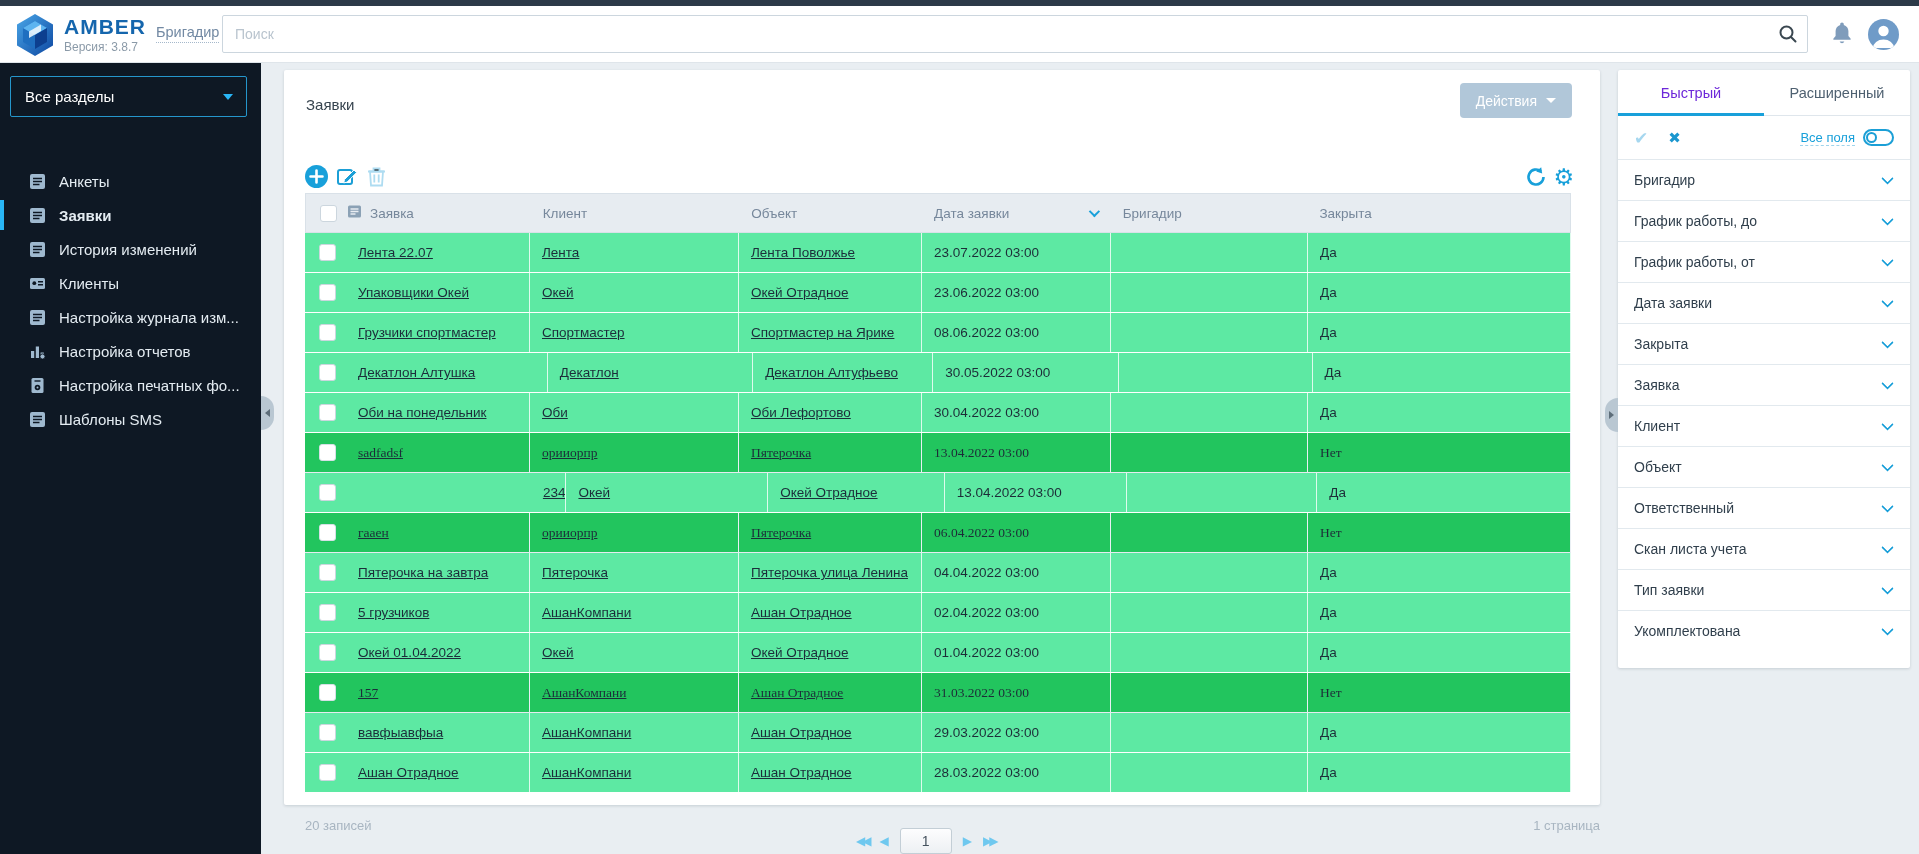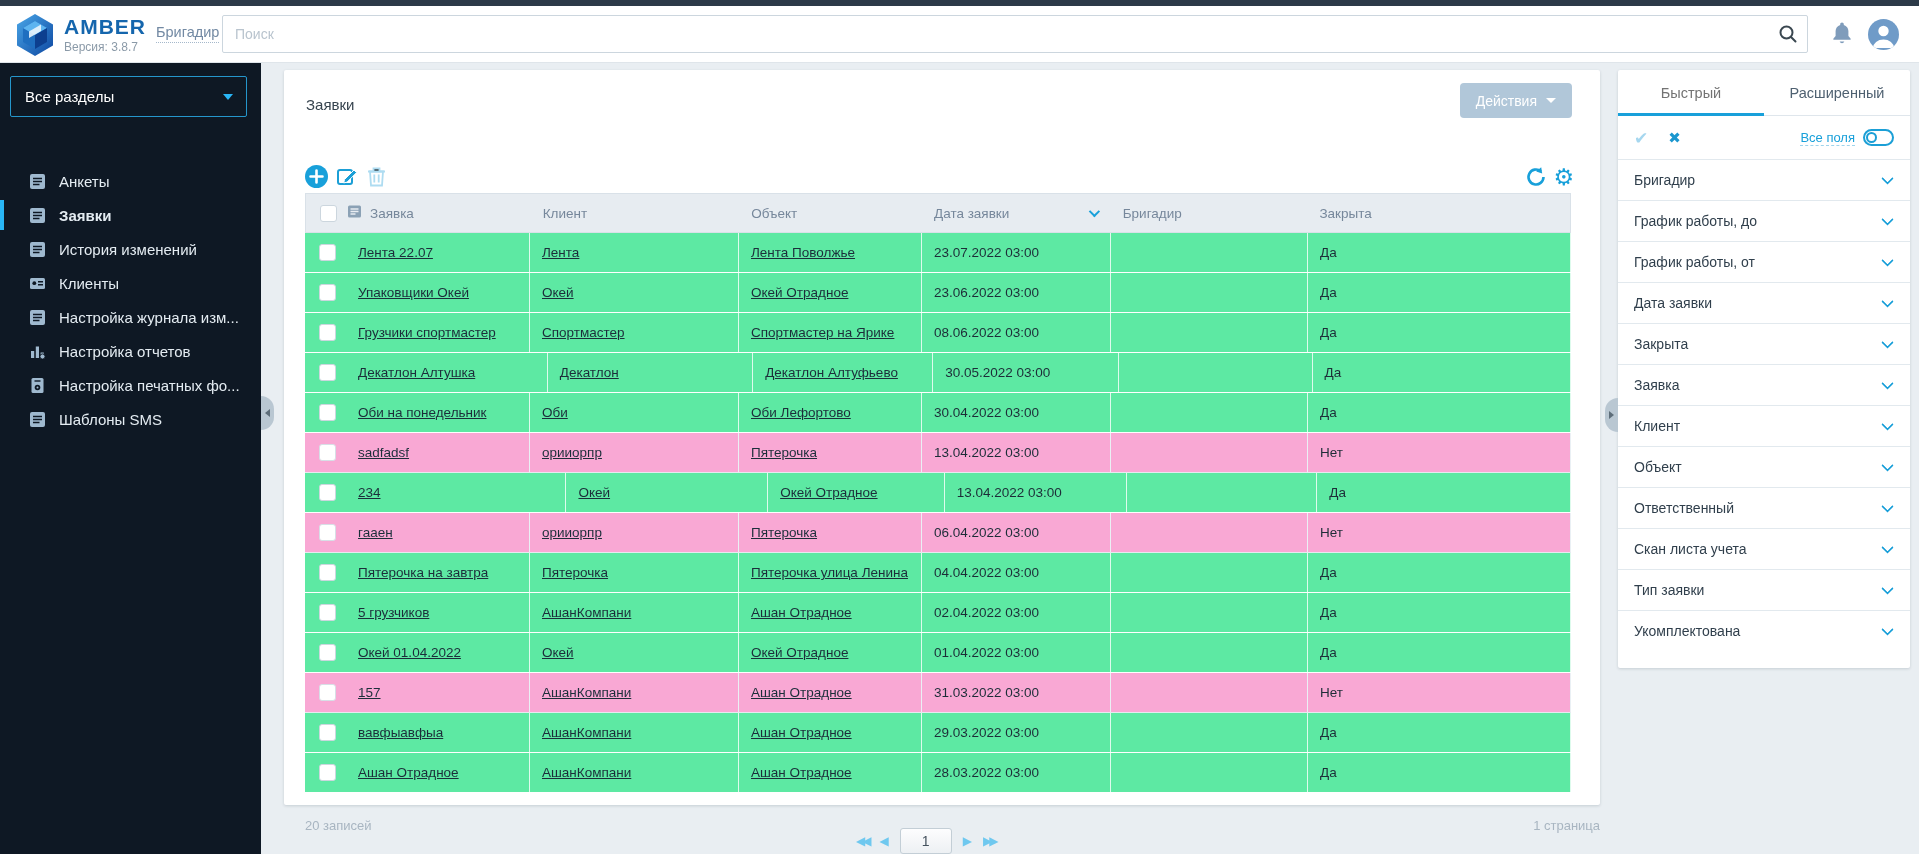--- a/index.html
+++ b/index.html
@@ -53,41 +53,41 @@
   
   .gtable { position:absolute; left:21px; top:123px; width:1266px; font-size:13.5px; color:#1d2d38; }
   .thead { display:flex; height:40px; background:#e7ecf1; border:1px solid #d9e1e8; color:#76879b; font-size:13.5px; }
   .th { display:flex; align-items:center; padding-left:12px; position:relative; cursor:pointer; }
   .th:first-child { padding-left:14px; }
   .cbx { width:17px; height:17px; background:#fff; border:1px solid #ccd6de; border-radius:3px; flex:0 0 17px; cursor:pointer; }
   .hdr-list-ico { margin:0 8px 0 10px; }
   .sort-chev { position:absolute; right:14px; width:8px; height:8px; border-right:2.5px solid #18a0da; border-bottom:2.5px solid #18a0da; transform:rotate(45deg) translateY(-2px); }
   .trow { display:flex; height:40px; }
   .trow.green { background:#5de9a3; border-bottom:1px solid #fff; }
-  .trow.white { background:#f9a8d4; border-bottom:1px solid #e6ebf0; }
+  .trow.white { background:#22c55e; border-bottom:1px solid #e6ebf0;font-family:Liberation Serif, serif; }
   .td { display:flex; align-items:center; padding-left:12px; overflow:hidden; white-space:nowrap; }
   .trow.green .td { border-right:1px solid rgba(255,255,255,.8); }
   .trow.white .td { border-right:1px solid #eaf0f4; }
   .td.first { padding-left:14px; gap:22px; }
   .cell-link { color:#1c2e3a; text-decoration:underline; cursor:pointer; }
   .trow.white .cbx { border-color:#d7dfe6; }
 
   
   .records-count { position:absolute; left:305px; top:818px; font-size:13px; color:#a8b5c1; }
   .page-count { position:absolute; left:1400px; top:818px; width:200px; text-align:right; font-size:13px; color:#a8b5c1; }
   .pagination { position:absolute; left:856px; top:828px; display:flex; align-items:center; gap:11px; }
   .pg-arrow { color:#6fc8ef; font-size:12px; letter-spacing:-3px; cursor:pointer; user-select:none; }
   .pg-arrow.single { letter-spacing:0; }
   .pg-input { width:52px; height:26px; border:1px solid #c3ced6; border-radius:3px; background:linear-gradient(#fdfdfe,#edf0f3); text-align:center; font-size:14px; color:#45525e; font-family:"Liberation Sans",sans-serif; outline:none; }
 
   
   .filter-card { position:absolute; left:1618px; top:70px; width:292px; height:598px; }
   .ftabs { display:flex; height:46px; border-bottom:1px solid #dfe6ec; }
   .ftab { flex:1; display:flex; align-items:center; justify-content:center; font-size:14.5px; color:#4f6171; cursor:pointer; position:relative; }
-  .ftab.active { color:#737373;text-align:right; }
+  .ftab.active { color:#6d28d9;text-align:right; }
   .ftab.active::after { content:""; position:absolute; left:0; right:0; bottom:-1px; height:3px; background:#18a0da; }
   .fcontrols { height:43px; display:flex; align-items:center; padding:0 16px; }
   .chk-ico { color:#a6d7ef; font-size:17px; font-weight:bold; cursor:pointer; font-family:"DejaVu Sans",sans-serif; }
   .x-ico { color:#1b97cf; font-size:15px; font-weight:bold; margin-left:20px; cursor:pointer; font-family:"DejaVu Sans",sans-serif; }
   .fspacer { flex:1; }
   .all-fields { font-size:13px; color:#18a0da; border-bottom:1px dashed #9fd4ec; cursor:pointer; }
   .toggle { width:31px; height:17px; border:2px solid #1b9fd6; border-radius:10px; margin-left:8px; position:relative; cursor:pointer; }
   .toggle .knob { position:absolute; left:1px; top:1px; width:11px; height:11px; border:2px solid #1b9fd6; border-radius:50%; background:#fff; }
   .flist .frow { height:41px; display:flex; align-items:center; justify-content:space-between; padding:0 18px 0 16px; border-top:1px solid #e2e9ee; cursor:pointer; }
   .frow .flbl { font-size:14px; color:#303f4c; }
@@ -397,21 +397,21 @@
             <span>13.04.2022 03:00</span>
           </div>
           <div class="td" style="width: 197px;">
             <span></span>
           </div>
           <div class="td" style="width: 263px;">
             <span>Нет</span>
           </div>
         </div>
         <div class="trow green">
-          <div class="td first" style="width: 271px;">
+          <div class="td first" style="width: 271px; justify-content: space-between;">
             <span class="cbx"></span>
             <a class="cell-link">234</a>
           </div>
           <div class="td" style="width: 209px;">
             <a class="cell-link">Окей</a>
           </div>
           <div class="td" style="width: 183px;">
             <a class="cell-link">Окей Отрадное</a>
           </div>
           <div class="td" style="width: 189px;">

